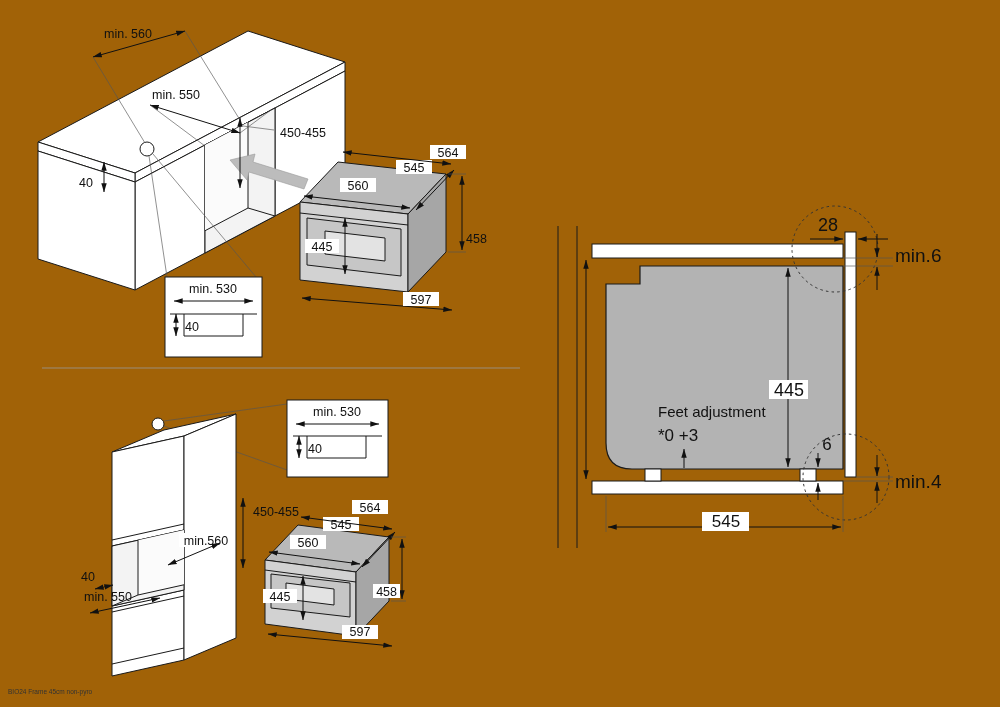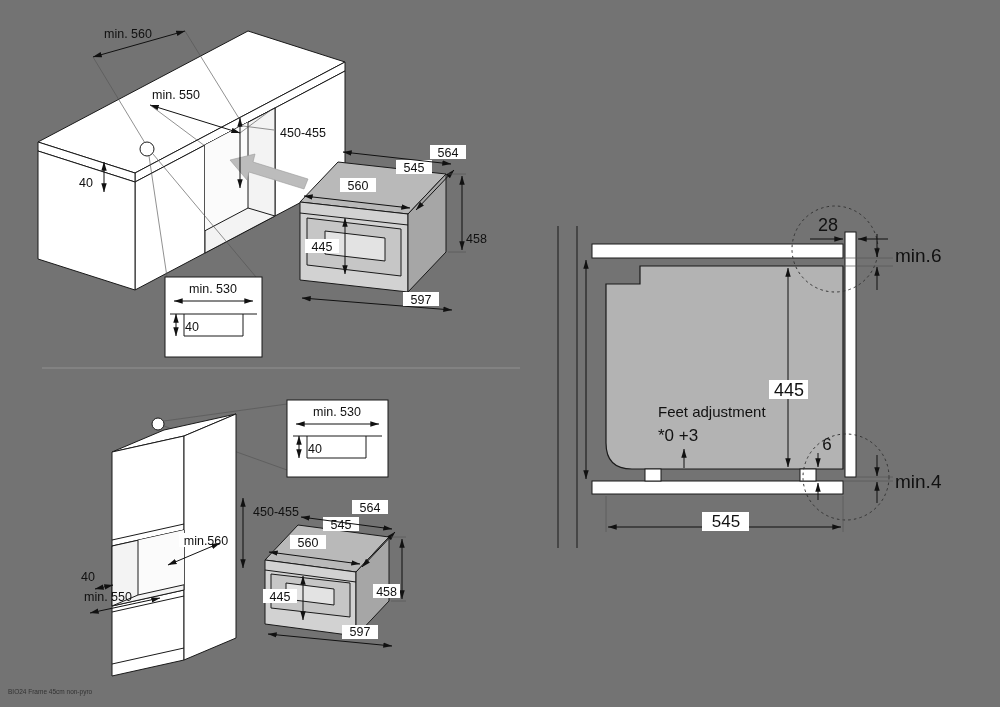--- a/index.html
+++ b/index.html
@@ -1,16 +1,16 @@
 <!DOCTYPE html>
 <html><head>
 <meta charset="utf-8">
 <style>
   html,body{margin:0;padding:0;background:#fff}
-  .page{width:1000px;height:707px;position:relative;background:#737373;overflow:hidden}
+  .page{width:1000px;height:707px;position:relative;background:#a16207;overflow:hidden}
   svg text{font-family:"Liberation Sans",sans-serif;fill:#111}
   .t12{font-size:12.5px}
   .t15{font-size:15px}
   .t17{font-size:17px}
   .t18{font-size:18px}
   .t19{font-size:19px}
   .t7{font-size:6.5px;fill:#333}
   .dl{stroke:#111;stroke-width:1;fill:none}
   .xl{stroke:#555;stroke-width:0.65;fill:none}
   .ln{stroke:#1a1a1a;stroke-width:1;fill:none}

